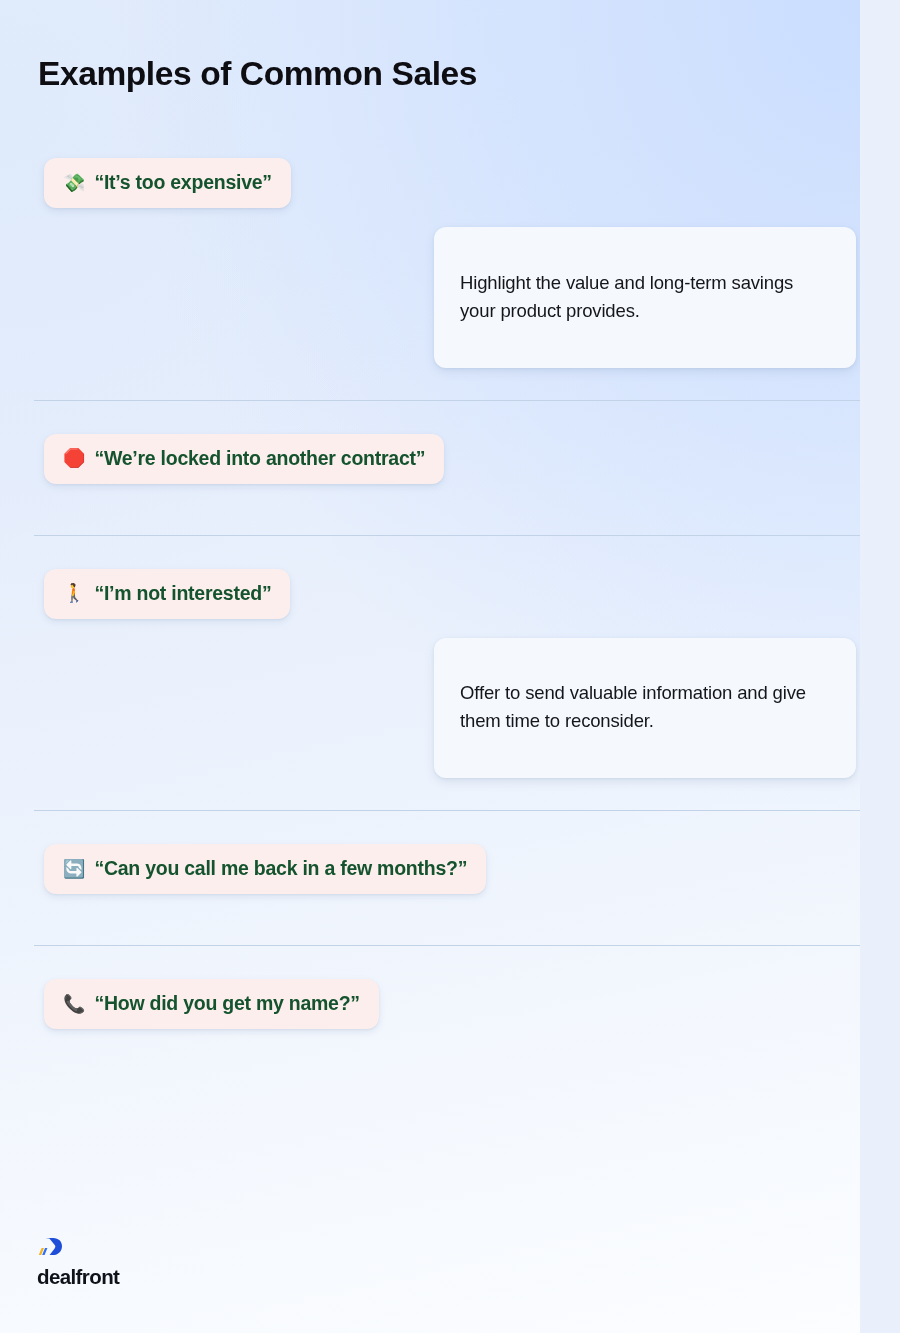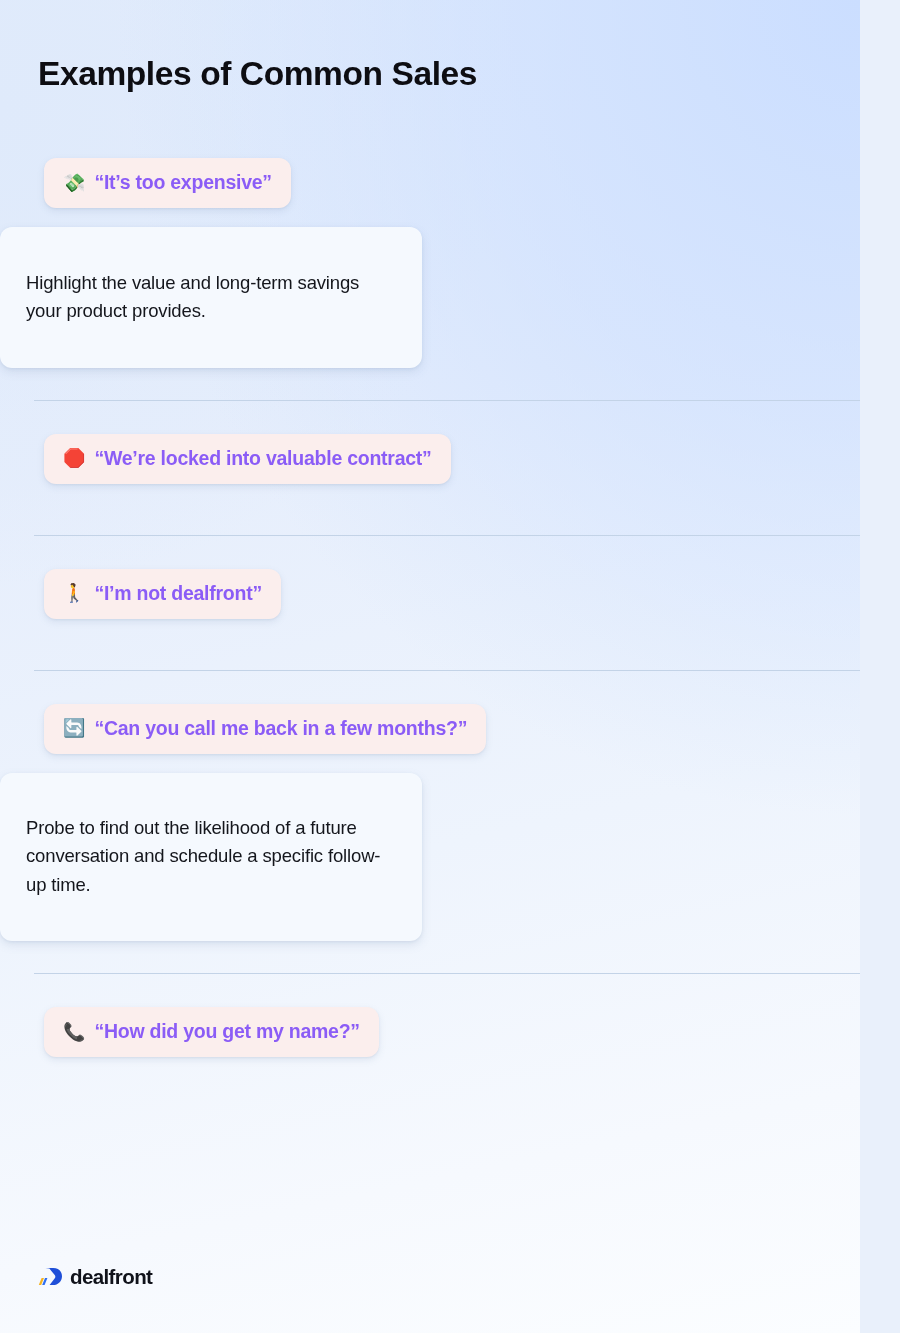--- a/index.html
+++ b/index.html
@@ -72,27 +72,28 @@
   .chip-emoji {
     font-size: 18px;
     line-height: 1;
     display: inline-block;
     transform: translateY(-0.5px);
   }
   .chip-text {
     font-size: 19.5px;
     font-weight: 700;
     letter-spacing: -0.25px;
-    color: #8b5cf6;
+    color: #14532d;
     white-space: nowrap;
   }
 
   
   .resp-wrap {
     display: flex;
+    justify-content: flex-end;
     padding-right: 44px;
   }
   .resp {
     width: 422px;
     box-sizing: border-box;
     background: #f5f9fe;
     border-radius: 12px;
     padding: 23px 26px 24px 26px;
     box-shadow: 0 4px 10px rgba(112,136,174,0.17), 0 1px 3px rgba(112,136,174,0.13);
   }
@@ -107,22 +108,22 @@
   .gap-chip-resp { height: 19px; }
   .gap-resp-div  { height: 32px; }
   .gap-div-chip  { height: 33px; }
 
   
   .logo {
     position: absolute;
     left: 37px;
     bottom: 44px;
     display: flex;
-    align-items: center;
     gap: 7px;
+    flex-direction: column;
   }
   .logo-mark {
     width: 26px;
     height: 22px;
     display: block;
   }
   .logo-text {
     font-size: 20.5px;
     font-weight: 700;
     letter-spacing: -0.6px;
@@ -155,55 +156,55 @@
       </div>
       <div class="gap-resp-div"></div>
       <div class="divider"></div>
       <div class="gap-div-chip"></div>
     </div>
 
     <div class="row">
       <div class="chip-wrap">
         <div class="chip">
           <span class="chip-emoji">🛑</span>
-          <span class="chip-text">“We’re locked into valuable contract”</span>
+          <span class="chip-text">“We’re locked into another contract”</span>
         </div>
       </div>
       <div class="gap-chip-resp"></div>
       <div class="gap-resp-div"></div>
       <div class="divider"></div>
       <div class="gap-div-chip"></div>
     </div>
 
     <div class="row">
       <div class="chip-wrap">
         <div class="chip">
           <span class="chip-emoji">🚶</span>
-          <span class="chip-text">“I’m not dealfront”</span>
-        </div>
-      </div>
-      <div class="gap-chip-resp"></div>
+          <span class="chip-text">“I’m not interested”</span>
+        </div>
+      </div>
+      <div class="gap-chip-resp"></div>
+      <div class="resp-wrap">
+        <div class="resp">
+          <p class="resp-text">Offer to send valuable information and give them time to reconsider.</p>
+        </div>
+      </div>
       <div class="gap-resp-div"></div>
       <div class="divider"></div>
       <div class="gap-div-chip"></div>
     </div>
 
     <div class="row">
       <div class="chip-wrap">
         <div class="chip">
           <span class="chip-emoji">🔄</span>
           <span class="chip-text">“Can you call me back in a few months?”</span>
         </div>
       </div>
       <div class="gap-chip-resp"></div>
-      <div class="resp-wrap">
-        <div class="resp">
-          <p class="resp-text">Probe to find out the likelihood of a future conversation and schedule a specific follow-up time.</p>
-        </div>
-      </div>
       <div class="gap-resp-div"></div>
       <div class="divider"></div>
       <div class="gap-div-chip"></div>
     </div>
 
     <div class="row">
       <div class="chip-wrap">
         <div class="chip">
           <span class="chip-emoji">📞</span>
           <span class="chip-text">“How did you get my name?”</span>

